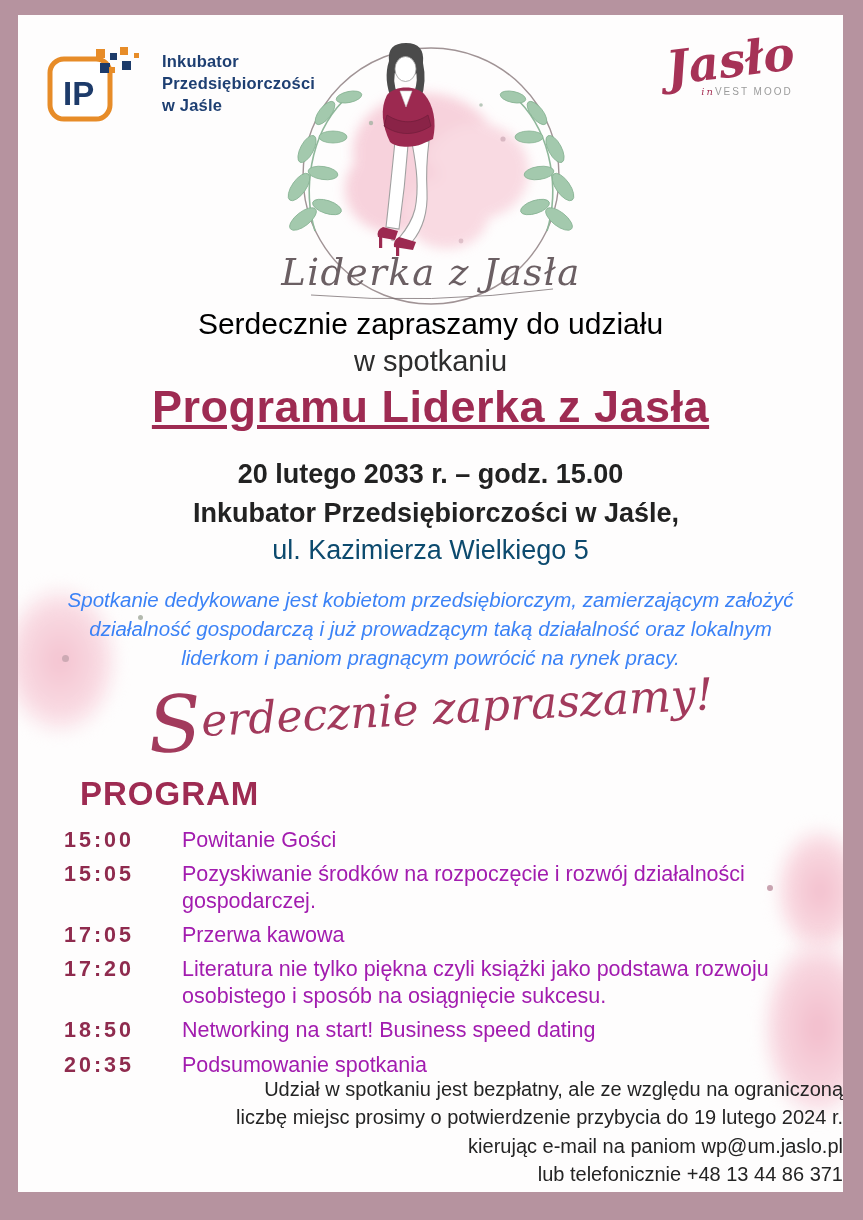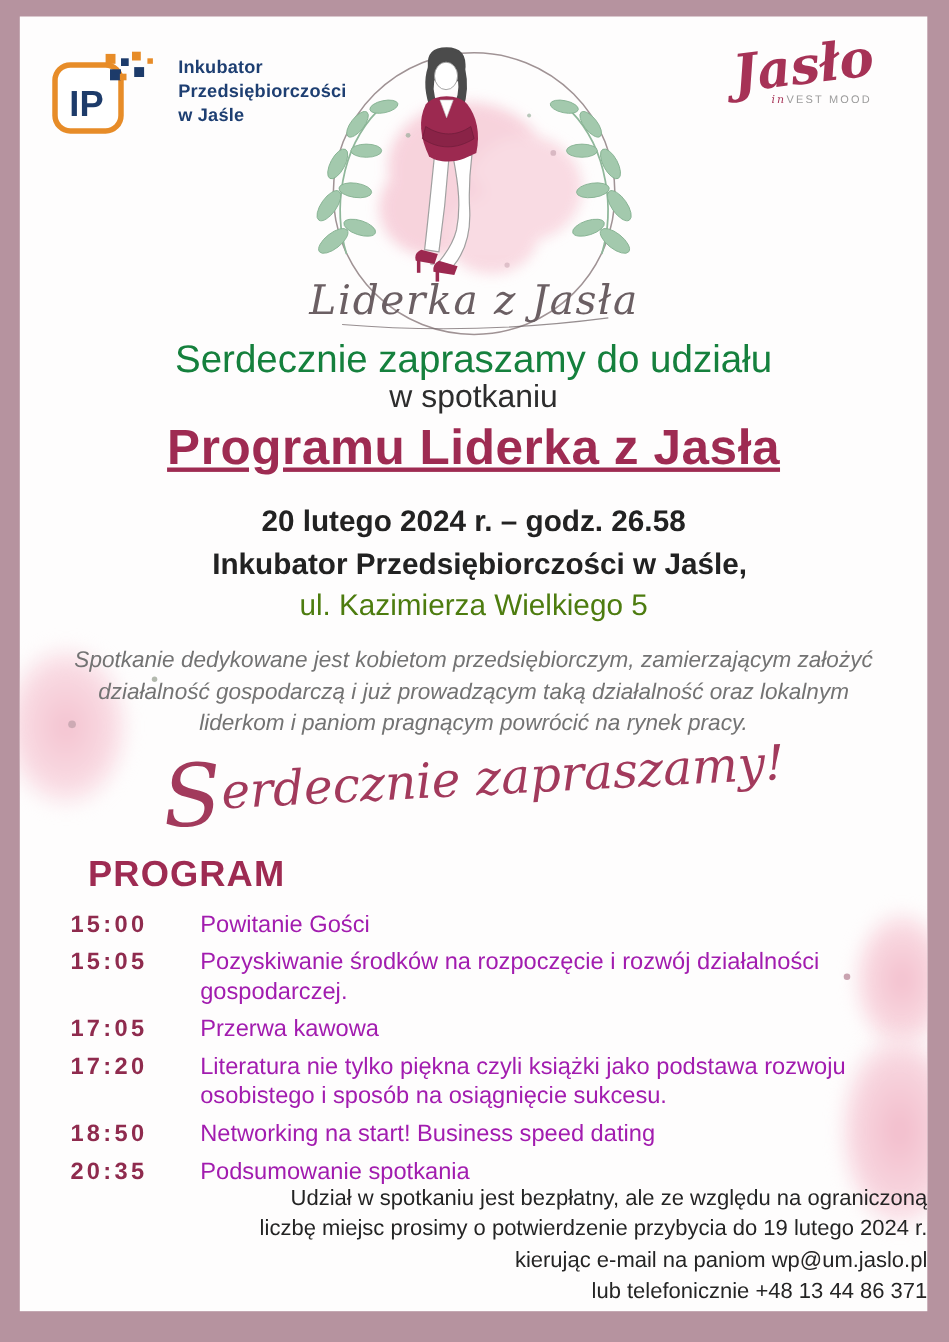--- a/index.html
+++ b/index.html
@@ -24,28 +24,28 @@
   .jaslo-name{font-family:"DejaVu Serif",serif;font-style:italic;font-weight:bold;
     font-size:47px;color:#a63256;transform:rotate(-7deg);display:inline-block;line-height:1;}
   .jaslo-tagline{font-size:10px;letter-spacing:2px;color:#9b9b9b;margin-top:2px;padding-left:34px;}
   .jaslo-tagline .tg-prefix{font-style:italic;color:#a63256;font-family:"DejaVu Serif",serif;}
 
   
   .emblem{position:absolute;left:50%;top:16px;transform:translateX(-50%);}
 
   
   .cline{position:absolute;left:0;right:0;text-align:center;}
-  .invite1{top:292px;font-size:35px;color:#15803d;}
+  .invite1{top:292px;font-size:30px;color:#000000;}
   .invite2{top:330px;font-size:29px;color:#2d2d2d;}
   .main-title{top:366px;font-size:45px;font-weight:bold;color:#9e2b52;letter-spacing:.5px;text-decoration:underline;}
   .datetime{top:444px;font-size:27px;font-weight:bold;color:#222;}
   .venue{top:483px;font-size:27px;font-weight:bold;color:#222;padding-left:11px;}
-  .address{top:520px;font-size:27px;color:#4d7c0f;}
+  .address{top:520px;font-size:27px;color:#0c4a6e;}
   .desc{top:570px;left:50%;transform:translateX(-50%);width:730px;font-size:20.5px;
-    font-style:italic;color:#737373;line-height:1.42;text-align:center;}
+    font-style:italic;color:#3b82f6;line-height:1.42;text-align:center;}
   .script-invite{top:668px;font-family:"DejaVu Serif",serif;font-style:italic;color:#a23a5c;
     font-size:44px;transform:rotate(-3deg);}
   .script-invite .big-s{font-size:78px;line-height:0;vertical-align:-14px;}
 
   
   .program-heading{position:absolute;left:62px;top:760px;font-size:33px;font-weight:bold;
     color:#9e2b52;letter-spacing:1px;}
   .program-list{position:absolute;left:46px;top:812px;right:56px;}
   .program-row{display:grid;grid-template-columns:96px 1fr;column-gap:22px;margin-bottom:7px;
     align-items:start;}
@@ -162,21 +162,21 @@
         <path d="M112 84 C 126 93, 140 93, 153 84 L 156 95 C 140 105, 124 105, 109 95 Z" fill="#8a2347" stroke="#701c3a" stroke-width=".7"></path>
       </g>
 
       <text x="156" y="254" text-anchor="middle" font-family="DejaVu Serif,serif" font-style="italic" font-size="37" letter-spacing="1.5" fill="#6b5f63">Liderka z Jasła</text>
       <path d="M36 264 Q 156 274 278 258" fill="none" stroke="#6b5f63" stroke-width="1" opacity=".7"></path>
     </svg>
 
     <div class="cline invite1">Serdecznie zapraszamy do udziału</div>
     <div class="cline invite2">w spotkaniu</div>
     <div class="cline main-title">Programu Liderka z Jasła</div>
-    <div class="cline datetime">20 lutego 2024 r. – godz. 26.58</div>
+    <div class="cline datetime">20 lutego 2033 r. – godz. 15.00</div>
     <div class="cline venue">Inkubator Przedsiębiorczości w Jaśle,</div>
     <div class="cline address">ul. Kazimierza Wielkiego 5</div>
     <div class="cline desc">Spotkanie dedykowane jest kobietom przedsiębiorczym, zamierzającym założyć działalność gospodarczą i już prowadzącym taką działalność oraz lokalnym liderkom i paniom pragnącym powrócić na rynek pracy.</div>
 
     <div class="cline script-invite"><span class="big-s">S</span><span>erdecznie zapraszamy!</span></div>
 
     <div class="program-heading">PROGRAM</div>
     <div class="program-list">
       <div class="program-row">
         <div class="program-time">15:00</div>

